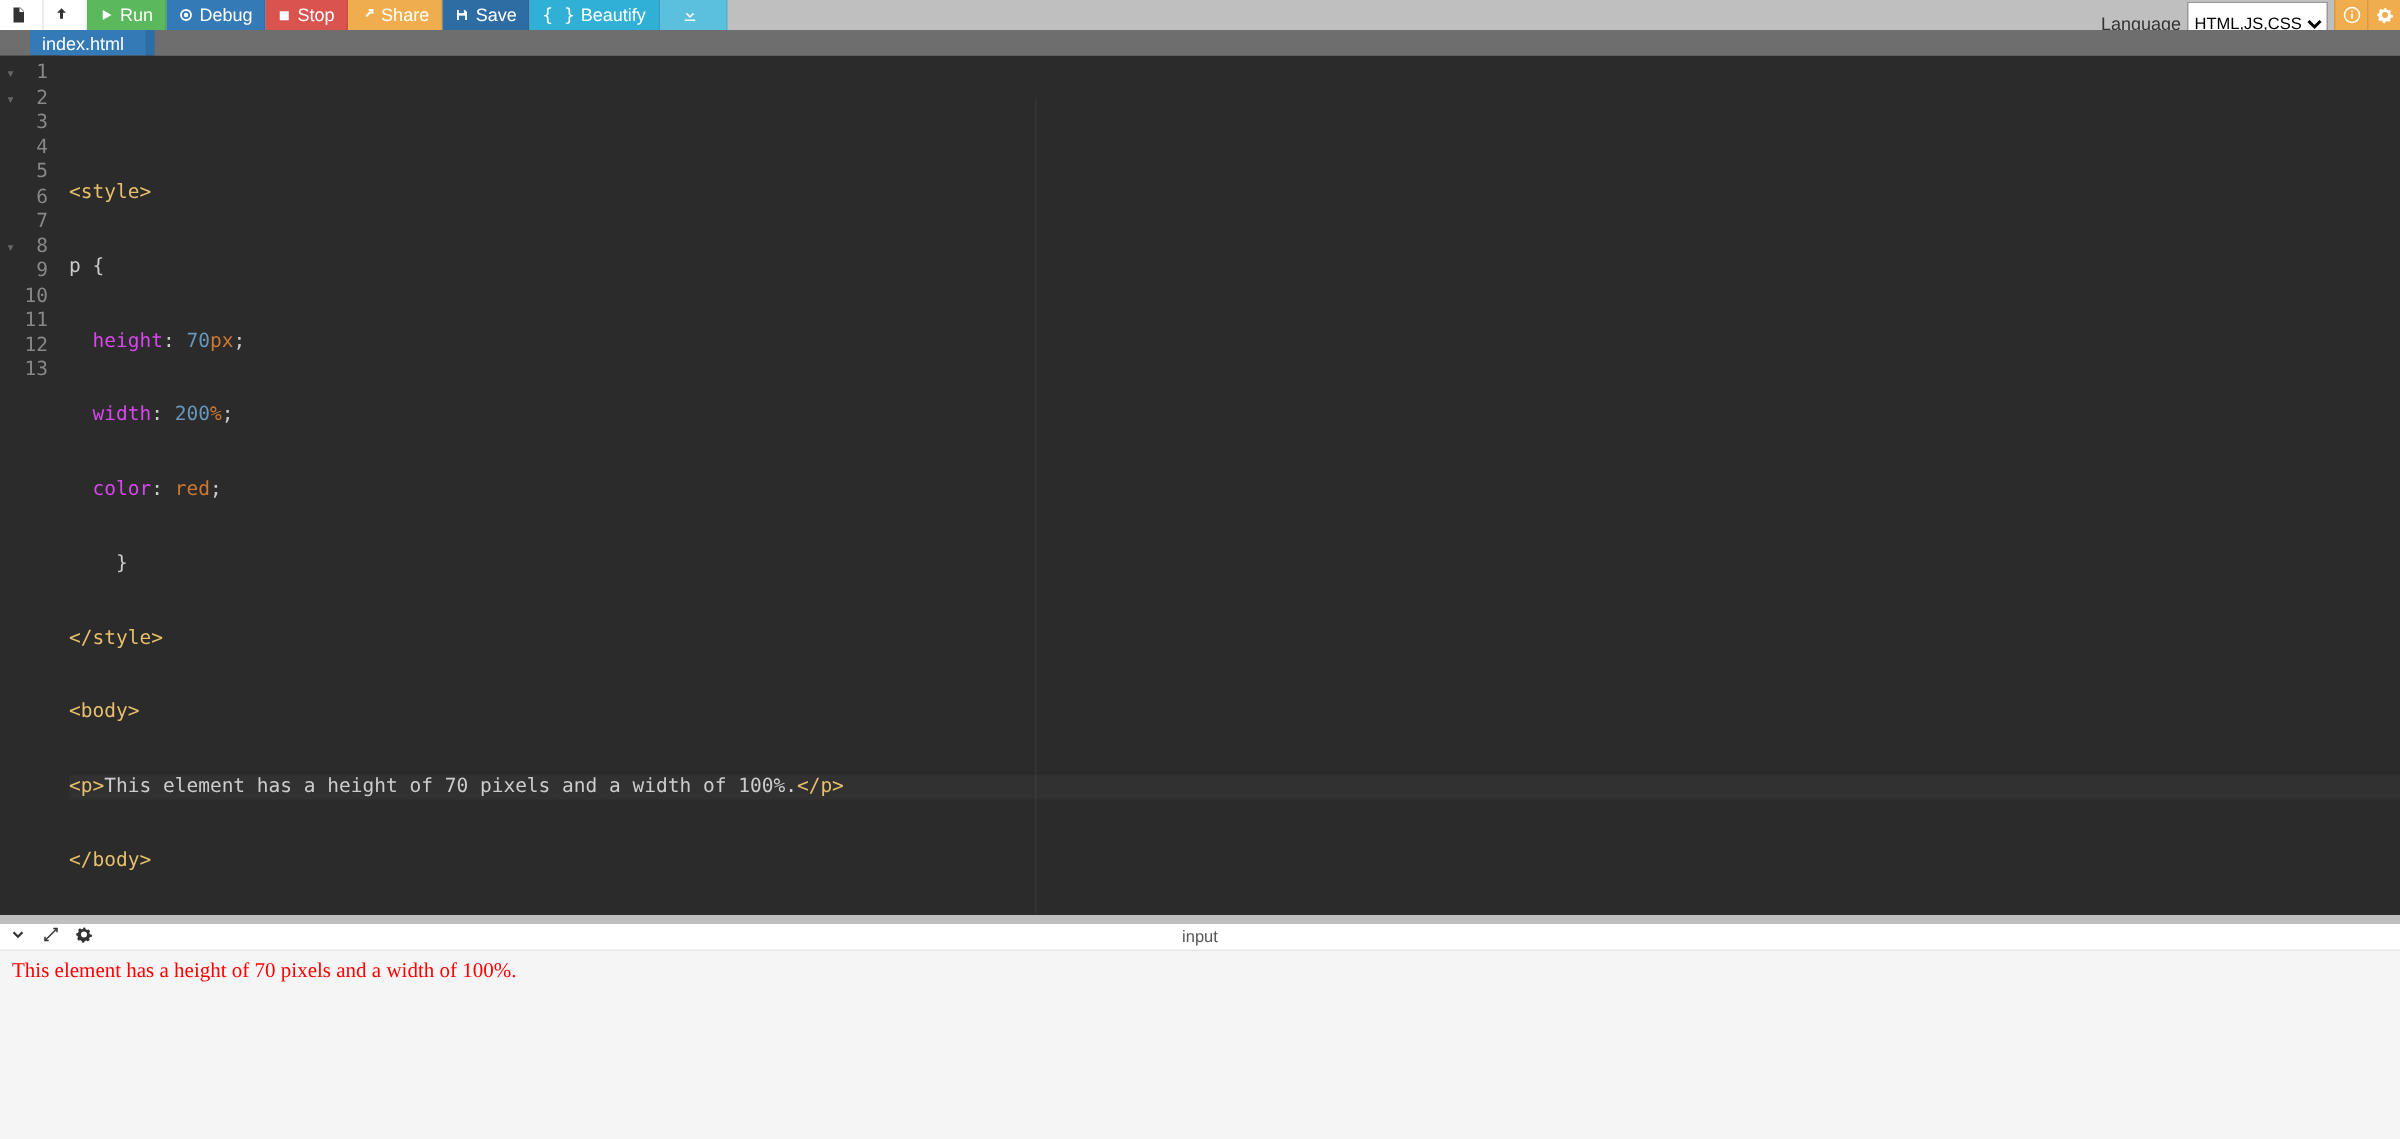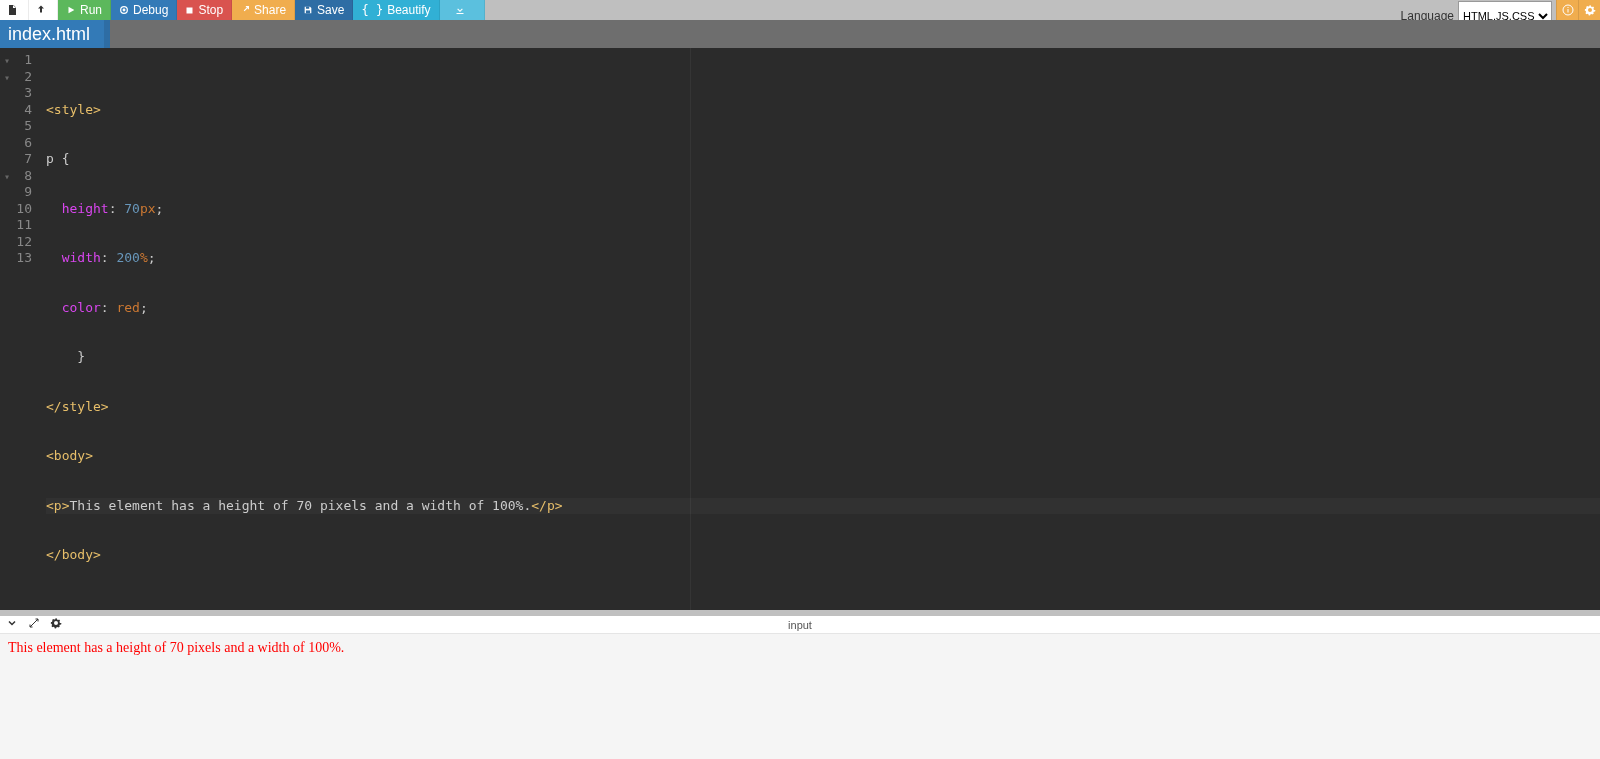--- a/index.html
+++ b/index.html
@@ -23,31 +23,31 @@
   .tb-teal   { background: #31b0d5; }
   .tb-lightblue{ background:#5bc0de; }
 
   .tb-spacer { flex:1; }
   .lang-wrap { display:flex; align-items:center; background:#bfbfbf; color:#333; padding:16px 4px; gap:4px; font-size:12px;}
   .lang-wrap select { font-size:11px; height:30px; border:1px solid #999; background:#fff;}
   .right-icons { display:flex; }
   .sq-btn { width:22px; display:flex; align-items:center; justify-content:center; background:#f0ad4e; color:#fff; cursor:pointer; border-left:1px solid rgba(0,0,0,0.1);}
   
   
-  .tabbar { height:28px; background:#6e6e6e; display:flex; align-items:stretch; font-size:18px;}
+  .tabbar { height:17px; background:#6e6e6e; display:flex; align-items:stretch; font-size:12px;padding-left:20px;}
   .tab { background:#337ab7; color:#fff; padding:0 20px 0 8px; display:flex; align-items:center; position:relative; cursor:pointer;}
   .tab::after{content:""; position:absolute; right:0; top:0; width:6px; height:100%; background:#2e6da4;}
 
   
   .editor-wrap { flex:1; display:flex; flex-direction:column; min-height:0;}
   .editor { flex:1; display:flex; background:#2b2b2b; color:#ccc; font-family: "Consolas","Menlo",monospace; font-size:13px; line-height:16.5px; position:relative; overflow:hidden;}
   .gutter { background:#2b2b2b; color:#888; text-align:right; padding:4px 8px 0 6px; user-select:none; width:40px;}
   .gutter .gl { height:16.5px; position:relative;}
   .gutter .fold { color:#666; font-size:10px; position:absolute; left:-2px; top:1px;}
-  .code { flex:1; padding:4px 0 0 6px; white-space:pre; position:relative;}
+  .code { flex:1; padding:4px 0 0 6px; white-space:pre; position:relative;margin-top:30px;}
   .code .line { height:16.5px; }
   .code .hl-line { background:rgba(255,255,255,0.03);}
   .tag { color:#e8bf6a; }
   .prop { color:#d946ef; }
   .num  { color:#6897bb; }
   .kw   { color:#cc7832; }
   .txt  { color:#cccccc; }
   .split-line{position:absolute; top:0; bottom:0; left:650px; width:1px; background:rgba(255,255,255,0.05);}
 
   

